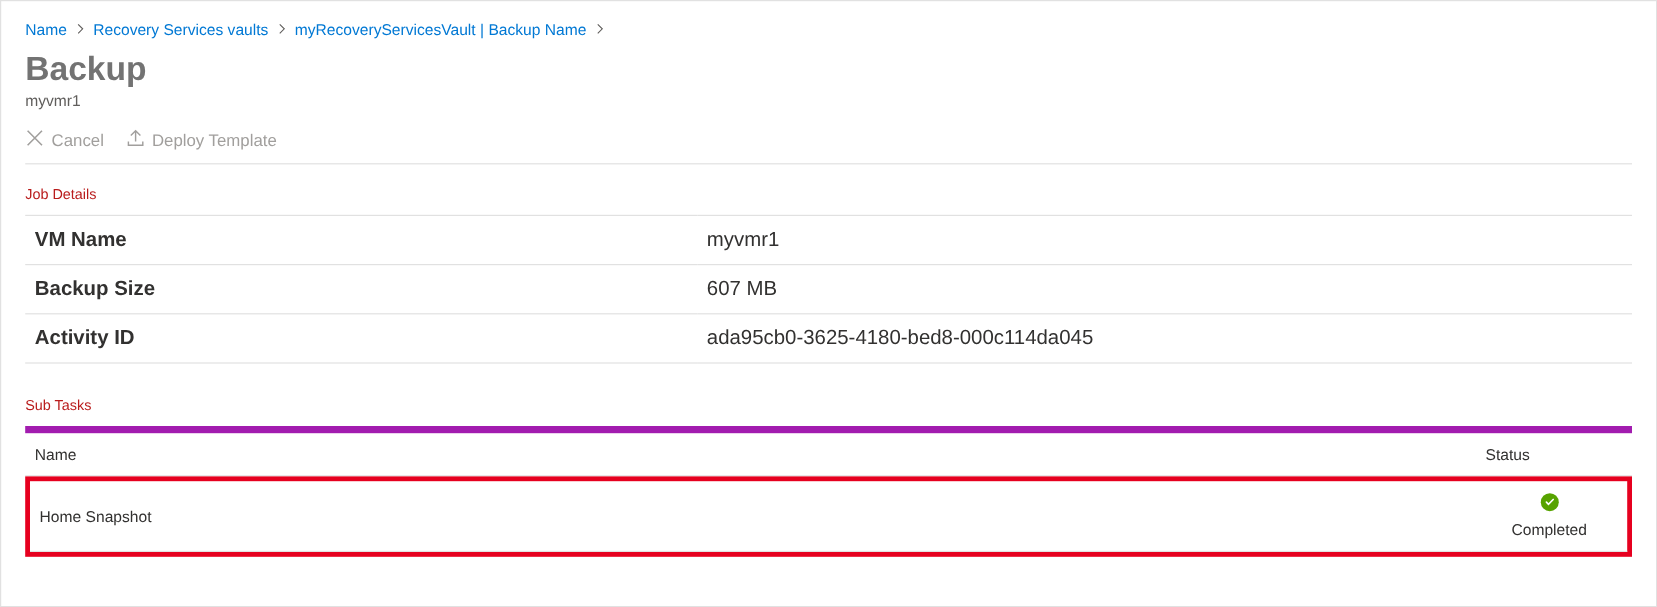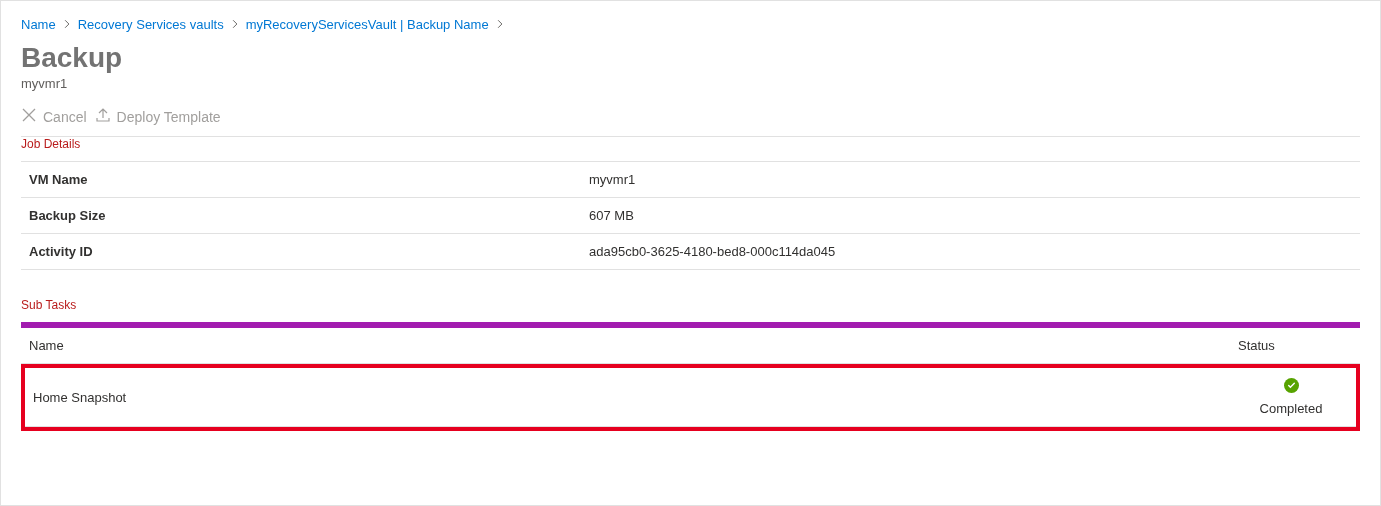--- a/index.html
+++ b/index.html
@@ -35,23 +35,24 @@
       color: #737373;
       margin-bottom: 2px;
     }
     .subtitle {
       font-size: 13px;
       color: #605e5c;
       margin-bottom: 16px;
     }
     .toolbar {
       display: flex;
-      gap: 8px;
+      gap: 18px;
       padding-bottom: 10px;
       border-bottom: 1px solid #e1e1e1;
+      margin-bottom: 18px;
     }
     .toolbar-btn {
       display: flex;
       align-items: center;
       gap: 6px;
       color: #a19f9d;
       cursor: pointer;
       font-size: 14px;
     }
     .toolbar-btn svg { width: 16px; height: 16px; }
@@ -65,21 +66,21 @@
       width: 100%;
       border-collapse: collapse;
       margin-bottom: 28px;
     }
     .details-table tr {
       border-top: 1px solid #e1e1e1;
       border-bottom: 1px solid #e1e1e1;
     }
     .details-table td {
       padding: 10px 8px;
-      font-size: 13px;
+      font-size: 17px;
     }
     .details-table td.label { font-weight: 700; width: 560px; }
     .sub-tasks-table {
       width: 100%;
       border-collapse: collapse;
     }
     .sub-tasks-table th {
       text-align: left;
       font-weight: 400;
       padding: 10px 8px;

